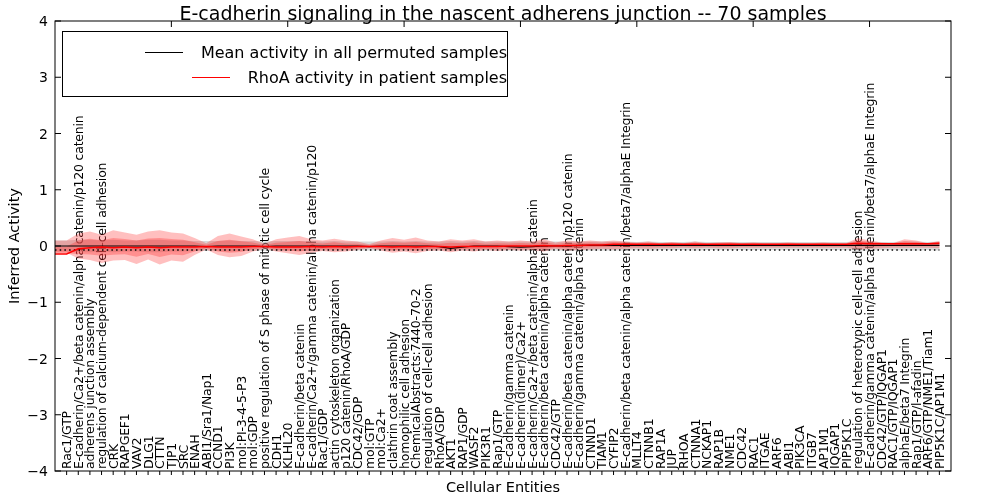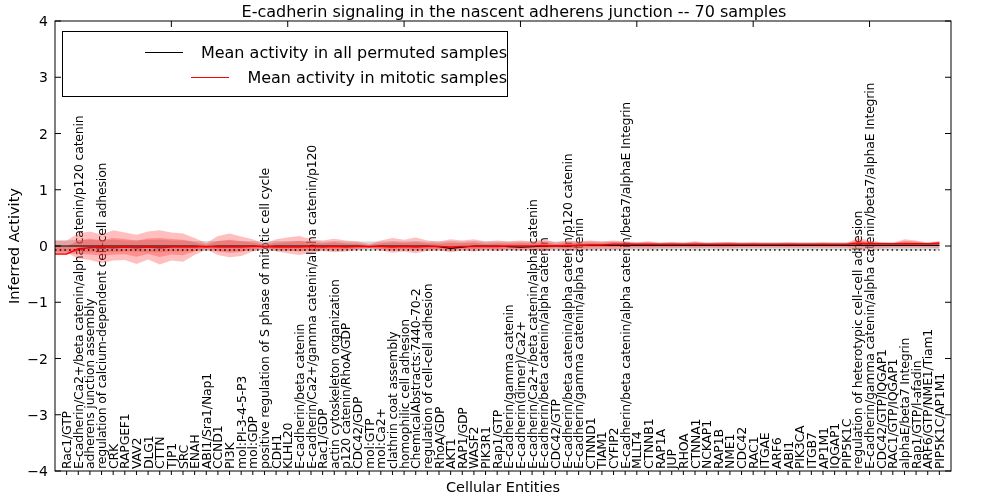--- a/index.html
+++ b/index.html
@@ -1,19 +1,19 @@
 <!DOCTYPE html>
 <html><head>
 <meta charset="utf-8">
 <style>
   html,body{margin:0;padding:0;background:#fff;width:1000px;height:500px;overflow:hidden;
     font-family:"DejaVu Sans","Liberation Sans",sans-serif;color:#000;}
   #figure{position:relative;width:1000px;height:500px;background:#fff;}
-  #chart-title{position:absolute;left:514px;top:2px;transform:translateX(-50%);
-    font-size:16px;white-space:nowrap;z-index:3;}
+  #chart-title{position:absolute;left:503px;top:2px;transform:translateX(-50%);
+    font-size:19px;white-space:nowrap;z-index:3;}
   #y-axis-label{position:absolute;left:14px;top:246px;transform:translate(-50%,-50%) rotate(-90deg);
     font-size:14.5px;white-space:nowrap;}
   #x-axis-label{position:absolute;left:503px;top:479px;transform:translateX(-50%);font-size:14.5px;}
   .y-tick-label{position:absolute;width:42px;text-align:right;font-size:14px;line-height:16px;}
   #x-labels{position:absolute;left:0;top:0;width:1000px;height:500px;z-index:1;}
   .x-tick-label{position:absolute;white-space:nowrap;font-size:12.5px;line-height:13px;
     letter-spacing:-0.2px;transform:rotate(-90deg);transform-origin:0 100%;}
   #plot-svg{position:absolute;left:0;top:0;z-index:2;pointer-events:none;}
   #legend{position:absolute;left:62px;top:31px;width:446px;height:66px;background:#fff;
     border:1px solid #000;z-index:5;box-sizing:border-box;padding-top:8px;}
@@ -230,16 +230,16 @@
       <line x1="939.3636363636364" y1="471" x2="939.3636363636364" y2="475" stroke="#000" stroke-width="1"></line>
     </svg>
 
   <div id="legend">
     <div class="legend-row">
       <div class="legend-swatch" id="swatch-permuted" style="border-top-color: rgb(0, 0, 0);"></div>
       <div class="legend-label">Mean activity in all permuted samples</div>
     </div>
     <div class="legend-row">
       <div class="legend-swatch" id="swatch-patient" style="border-top-color: rgb(255, 0, 0);"></div>
-      <div class="legend-label">Mean activity in mitotic samples</div>
+      <div class="legend-label">RhoA activity in patient samples</div>
     </div>
   </div>
 </div>
 
 </body></html>

